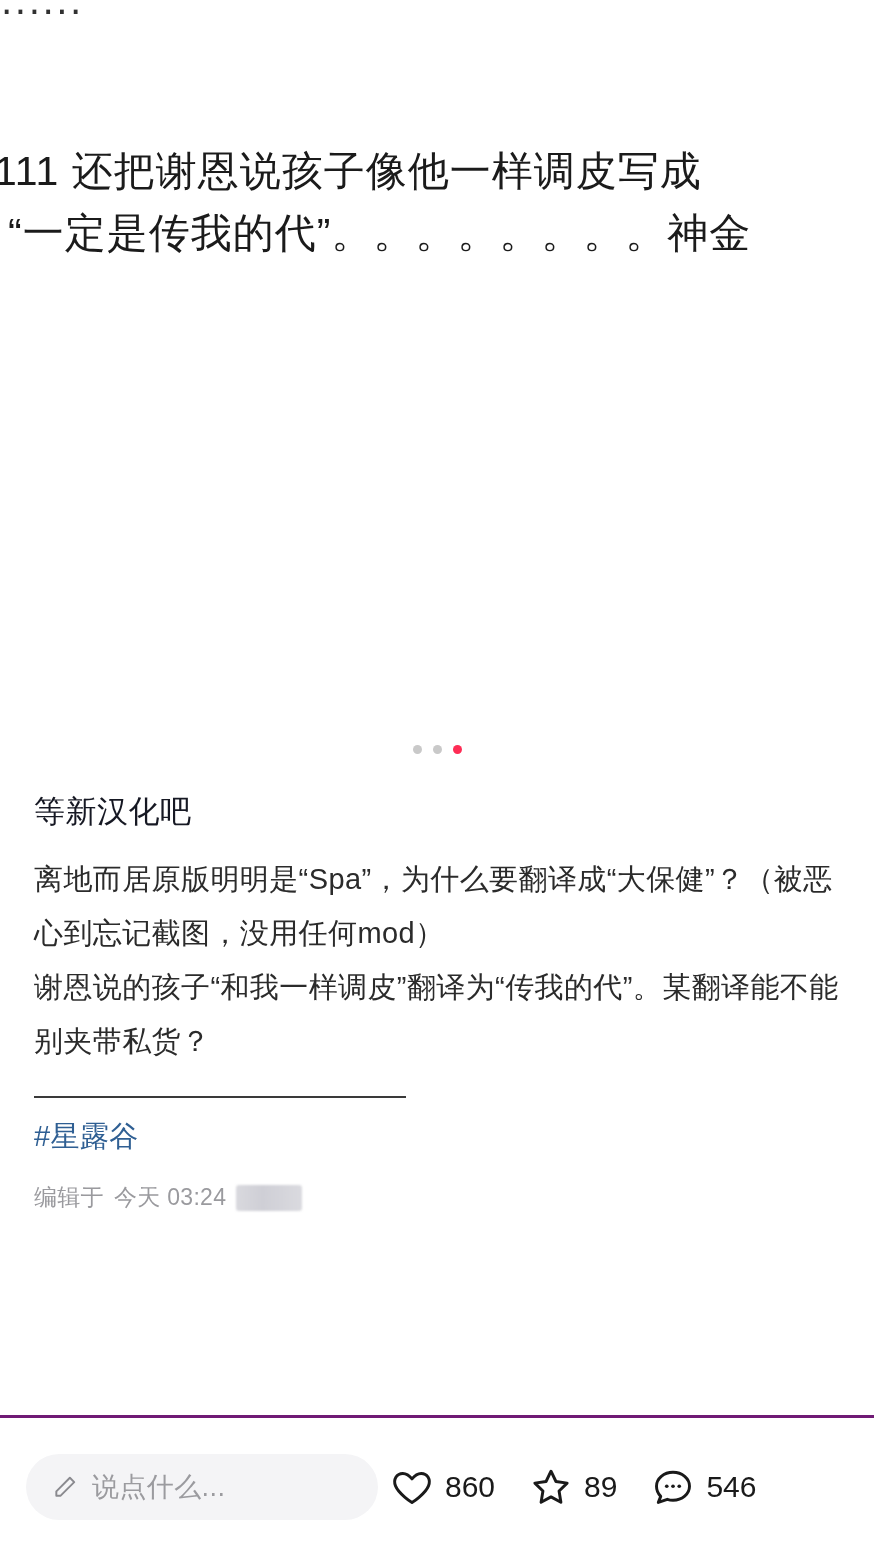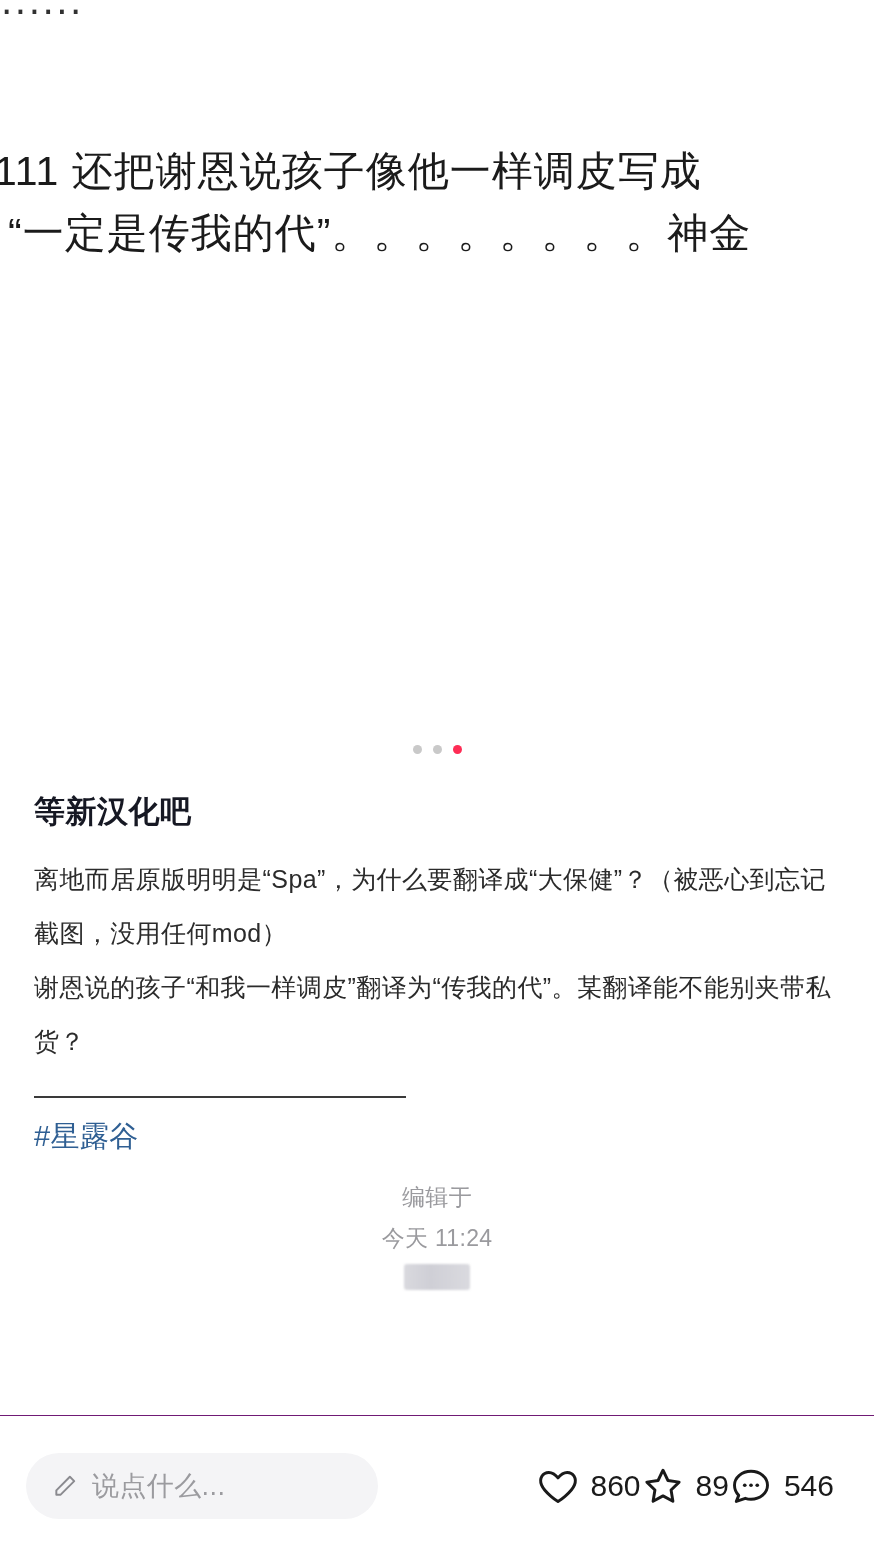--- a/index.html
+++ b/index.html
@@ -78,28 +78,28 @@
     background: #fe2c55;
   }
 
   
   .content {
     padding: 0 34px;
     flex: 1 1 auto;
   }
   .post-title {
     font-size: 31px;
-    font-weight: 700;
+    font-weight: 400;
     color: #161823;
     line-height: 44px;
     margin: 10px 0 18px 0;
     letter-spacing: 0.5px;
   }
   .post-body {
-    font-size: 25px;
+    font-size: 29px;
     color: #2b2b2b;
     line-height: 54px;
     letter-spacing: 0.4px;
     white-space: pre-wrap;
     word-break: break-word;
   }
   .divider-line {
     width: 372px;
     height: 0;
     border-bottom: 2px solid #3a3a3a;
@@ -126,40 +126,39 @@
     white-space: nowrap;
   }
   .meta {
     margin-top: 20px;
     display: flex;
     align-items: center;
     gap: 10px;
     font-size: 23px;
     color: #9a9a9e;
     letter-spacing: 0.3px;
-    flex-direction: column;
   }
   .meta-blur {
     width: 66px;
     height: 26px;
     border-radius: 3px;
     background: linear-gradient(90deg, #d9d9de 0%, #cfcfd6 40%, #dadadf 100%);
     filter: blur(1.2px);
     display: inline-block;
   }
 
   
   .bottom-bar {
     position: absolute;
     left: 0;
     bottom: 0;
     width: 874px;
     height: 140px;
     background: #ffffff;
-    border-top: 1px solid #701a75;
+    border-top: 3px solid #701a75;
     display: flex;
     align-items: center;
     padding: 0 26px;
     box-sizing: border-box;
     gap: 12px;
   }
   .comment-box {
     flex: 0 0 auto;
     width: 352px;
     height: 66px;
@@ -173,21 +172,21 @@
   }
   .comment-placeholder {
     font-size: 27px;
     color: #9b9b9f;
     letter-spacing: 0.4px;
   }
   .actions {
     flex: 1 1 auto;
     display: flex;
     align-items: center;
-    justify-content: flex-end;
+    gap: 34px;
     padding-right: 14px;
   }
   .action {
     display: flex;
     align-items: center;
     gap: 11px;
   }
   .action-count {
     font-size: 30px;
     color: #1a1a1a;
@@ -219,21 +218,21 @@
 
     <div class="divider-line"></div>
 
 
     <div class="tags">
       <span class="tag">#星露谷</span>
     </div>
 
     <div class="meta">
       <span>编辑于</span>
-      <span>今天 11:24</span>
+      <span>今天 03:24</span>
       <span class="meta-blur"></span>
     </div>
   </div>
 
   <div class="bottom-bar">
 
     <div class="comment-box">
       <span>
         <svg width="26" height="26" viewBox="0 0 24 24" fill="none" stroke="#8a8a8f" stroke-width="1.8" stroke-linecap="round" stroke-linejoin="round">
           <path d="M16.5 3.5l4 4L8 20H4v-4z"></path>

